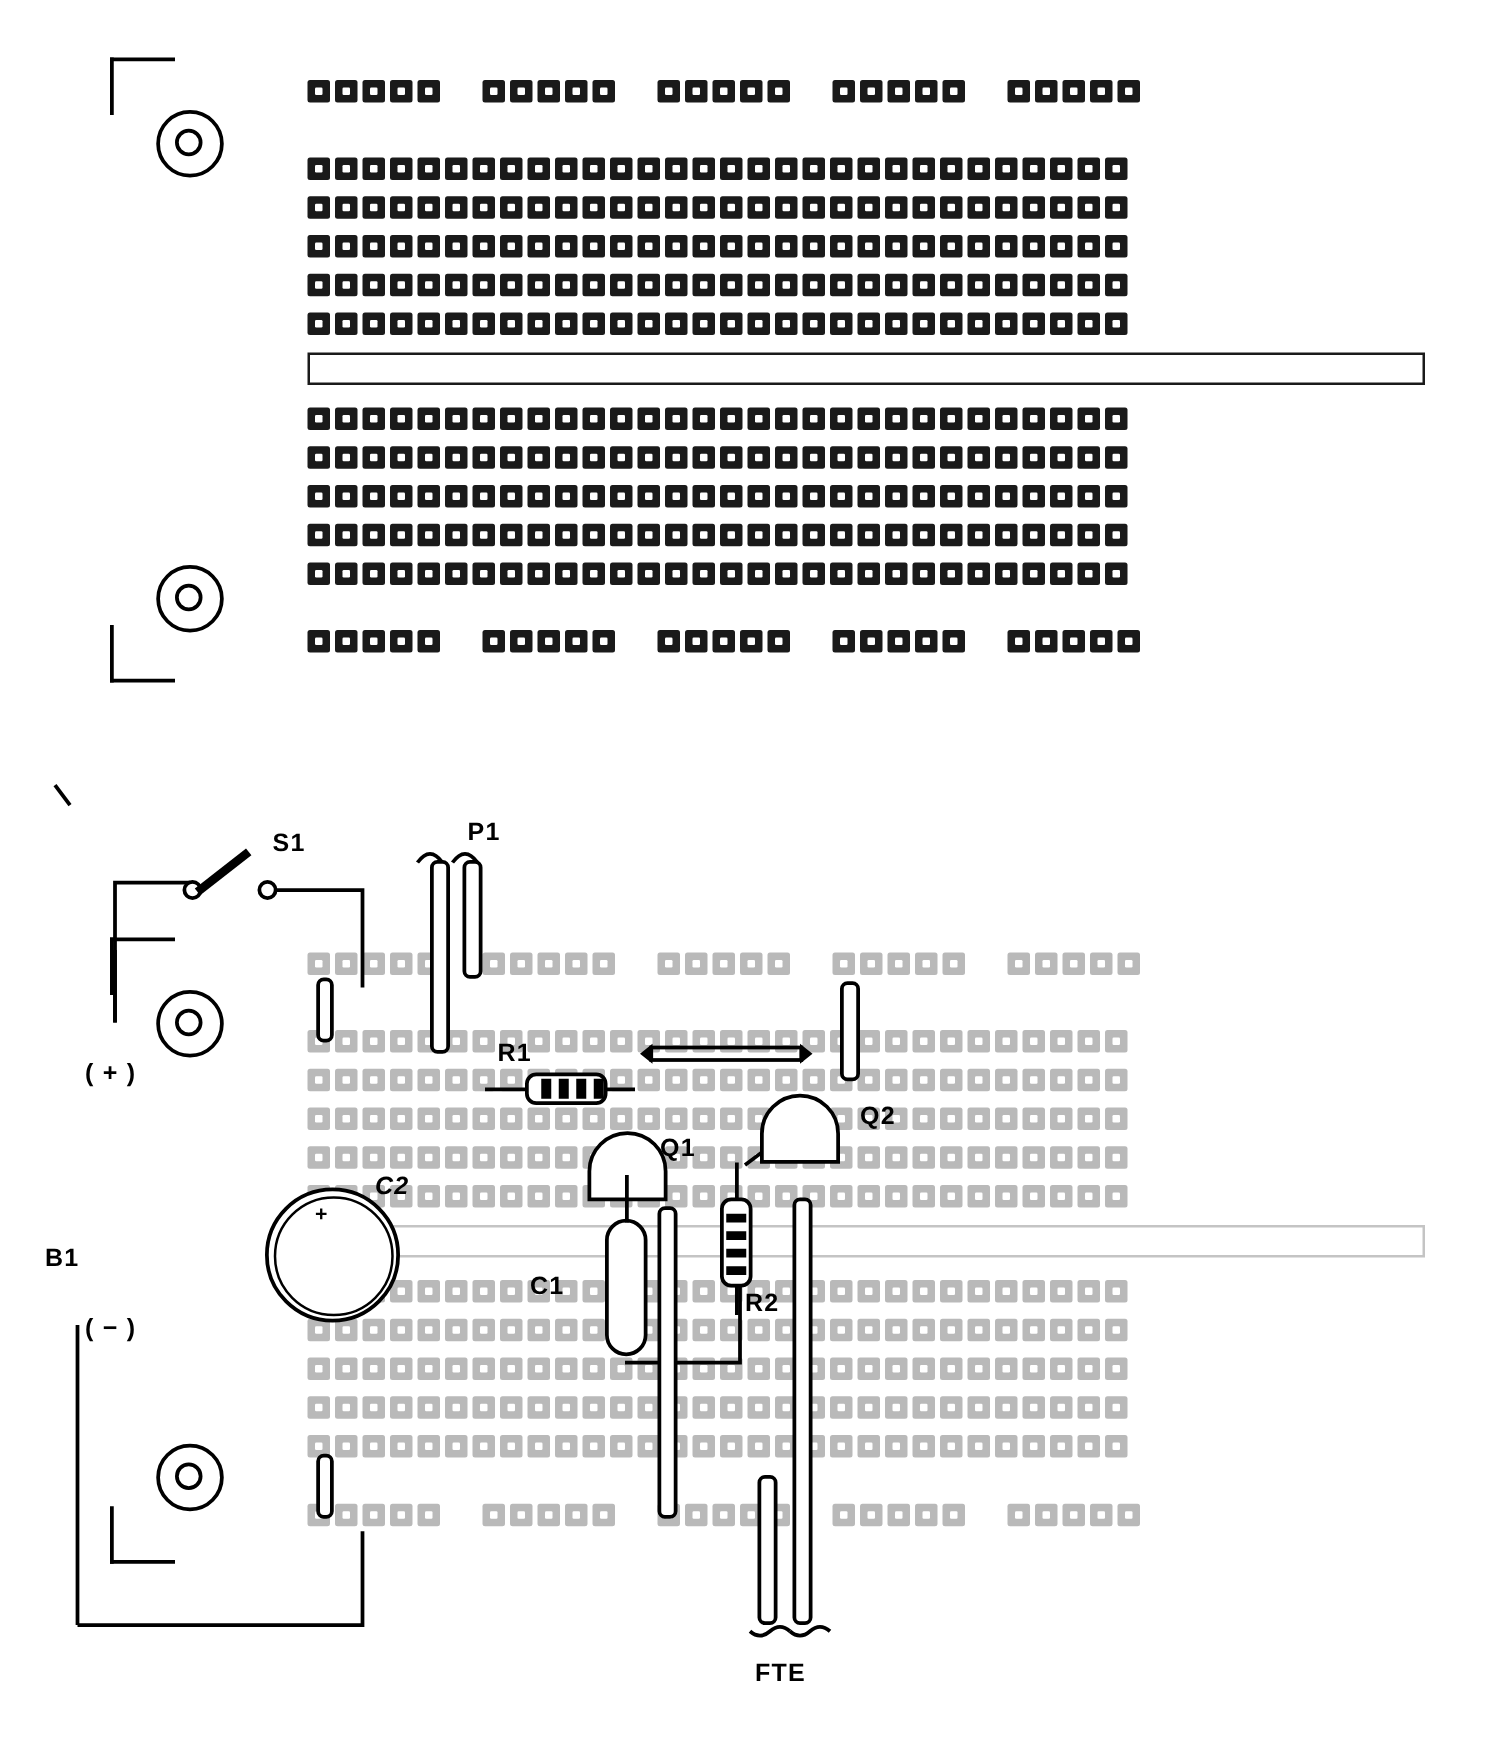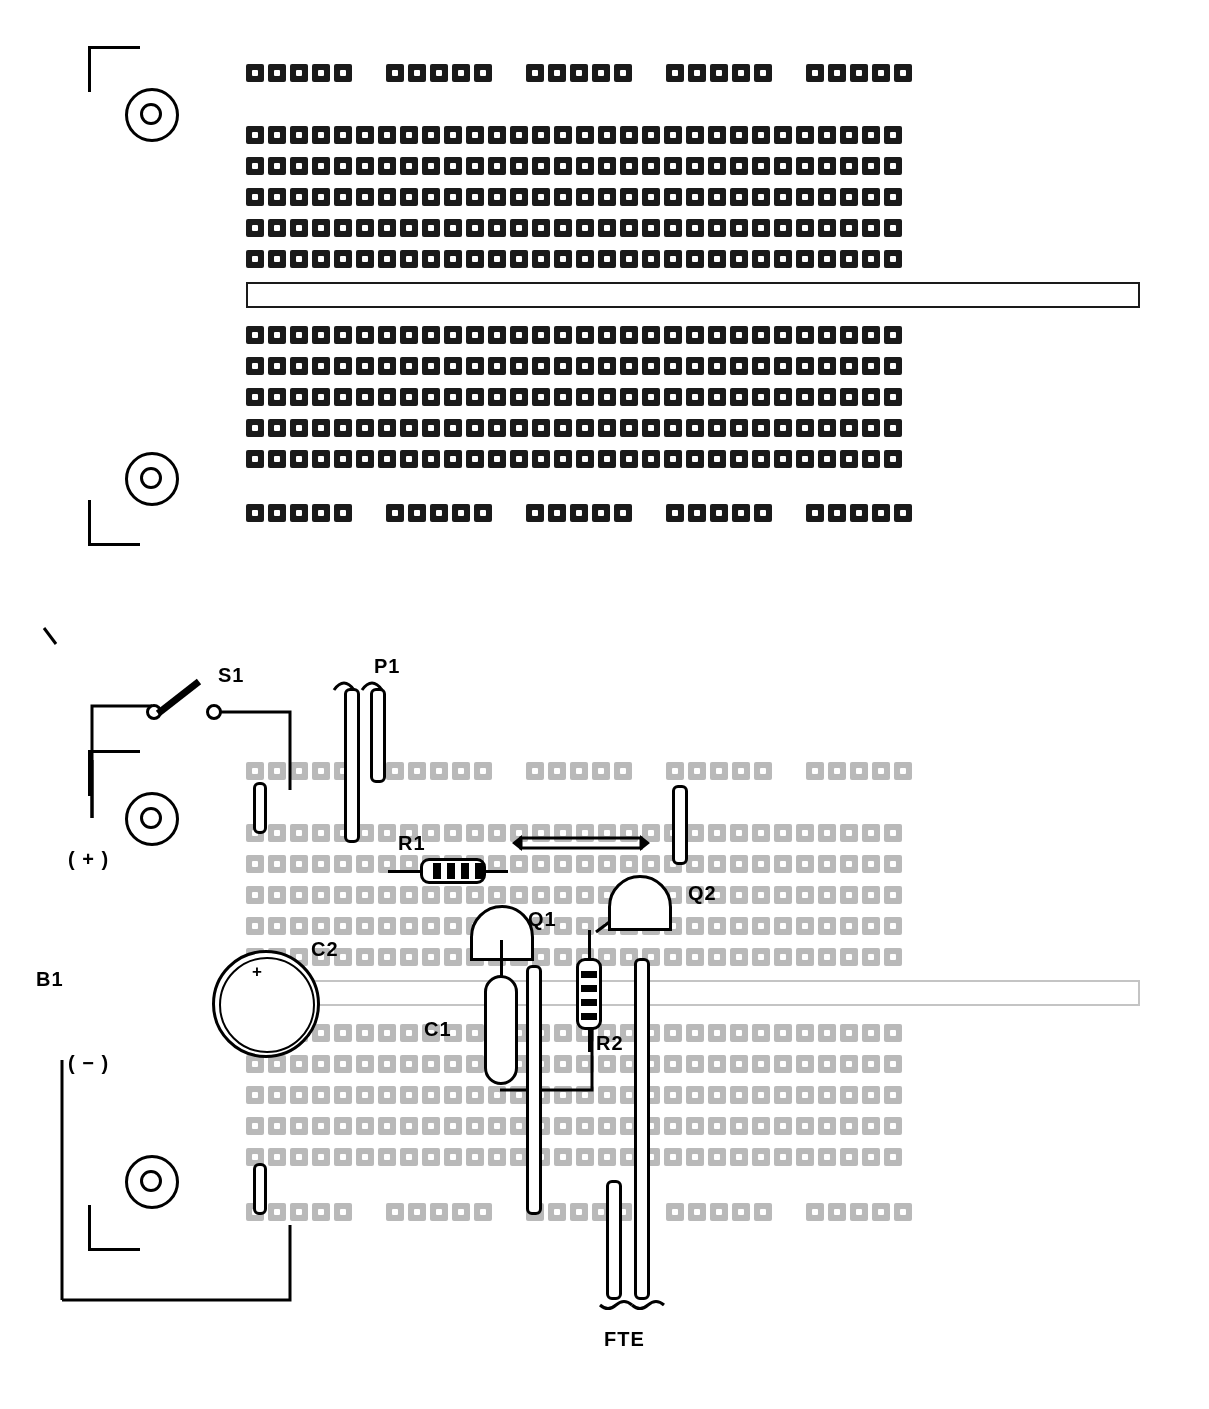--- a/index.html
+++ b/index.html
@@ -1042,19 +1042,19 @@
   <div class="lead" style="left:606px; top:1180px; width:16px; height:120px;"></div>
   <div class="lead" style="left:634px; top:958px; width:16px; height:342px;"></div>
 
   <div class="label lbl-md" style="left:218px; top:664px;">S1</div>
   <div class="label lbl-md" style="left:334px; top:655px;margin-left:40px;">P1</div>
   <div class="label lbl-md" style="left:398px; top:832px;">R1</div>
   <div class="label lbl-md" style="left:596px; top:1032px;">R2</div>
   <div class="label lbl-md" style="left:528px; top:908px;">Q1</div>
   <div class="label lbl-md" style="left:688px; top:882px;">Q2</div>
   <div class="label lbl-md" style="left:424px; top:1018px;">C1</div>
-  <div class="label lbl-md" style="left:311px; top:938px;">C2</div>
-  <div class="label lbl-md" style="left:36px; top:968px;">B1</div>
+  <div class="label lbl-md" style="left:300px; top:938px;font-style:italic;">C2</div>
+  <div class="label lbl-md" style="left:36px; top:996px;">B1</div>
   <div class="label lbl-md" style="left:604px; top:1328px;">FTE</div>
   <div class="label lbl-md" style="left:68px; top:848px;">( + )</div>
   <div class="label lbl-md" style="left:68px; top:1052px;">( − )</div>
 
 </div>
 
 </body></html>

